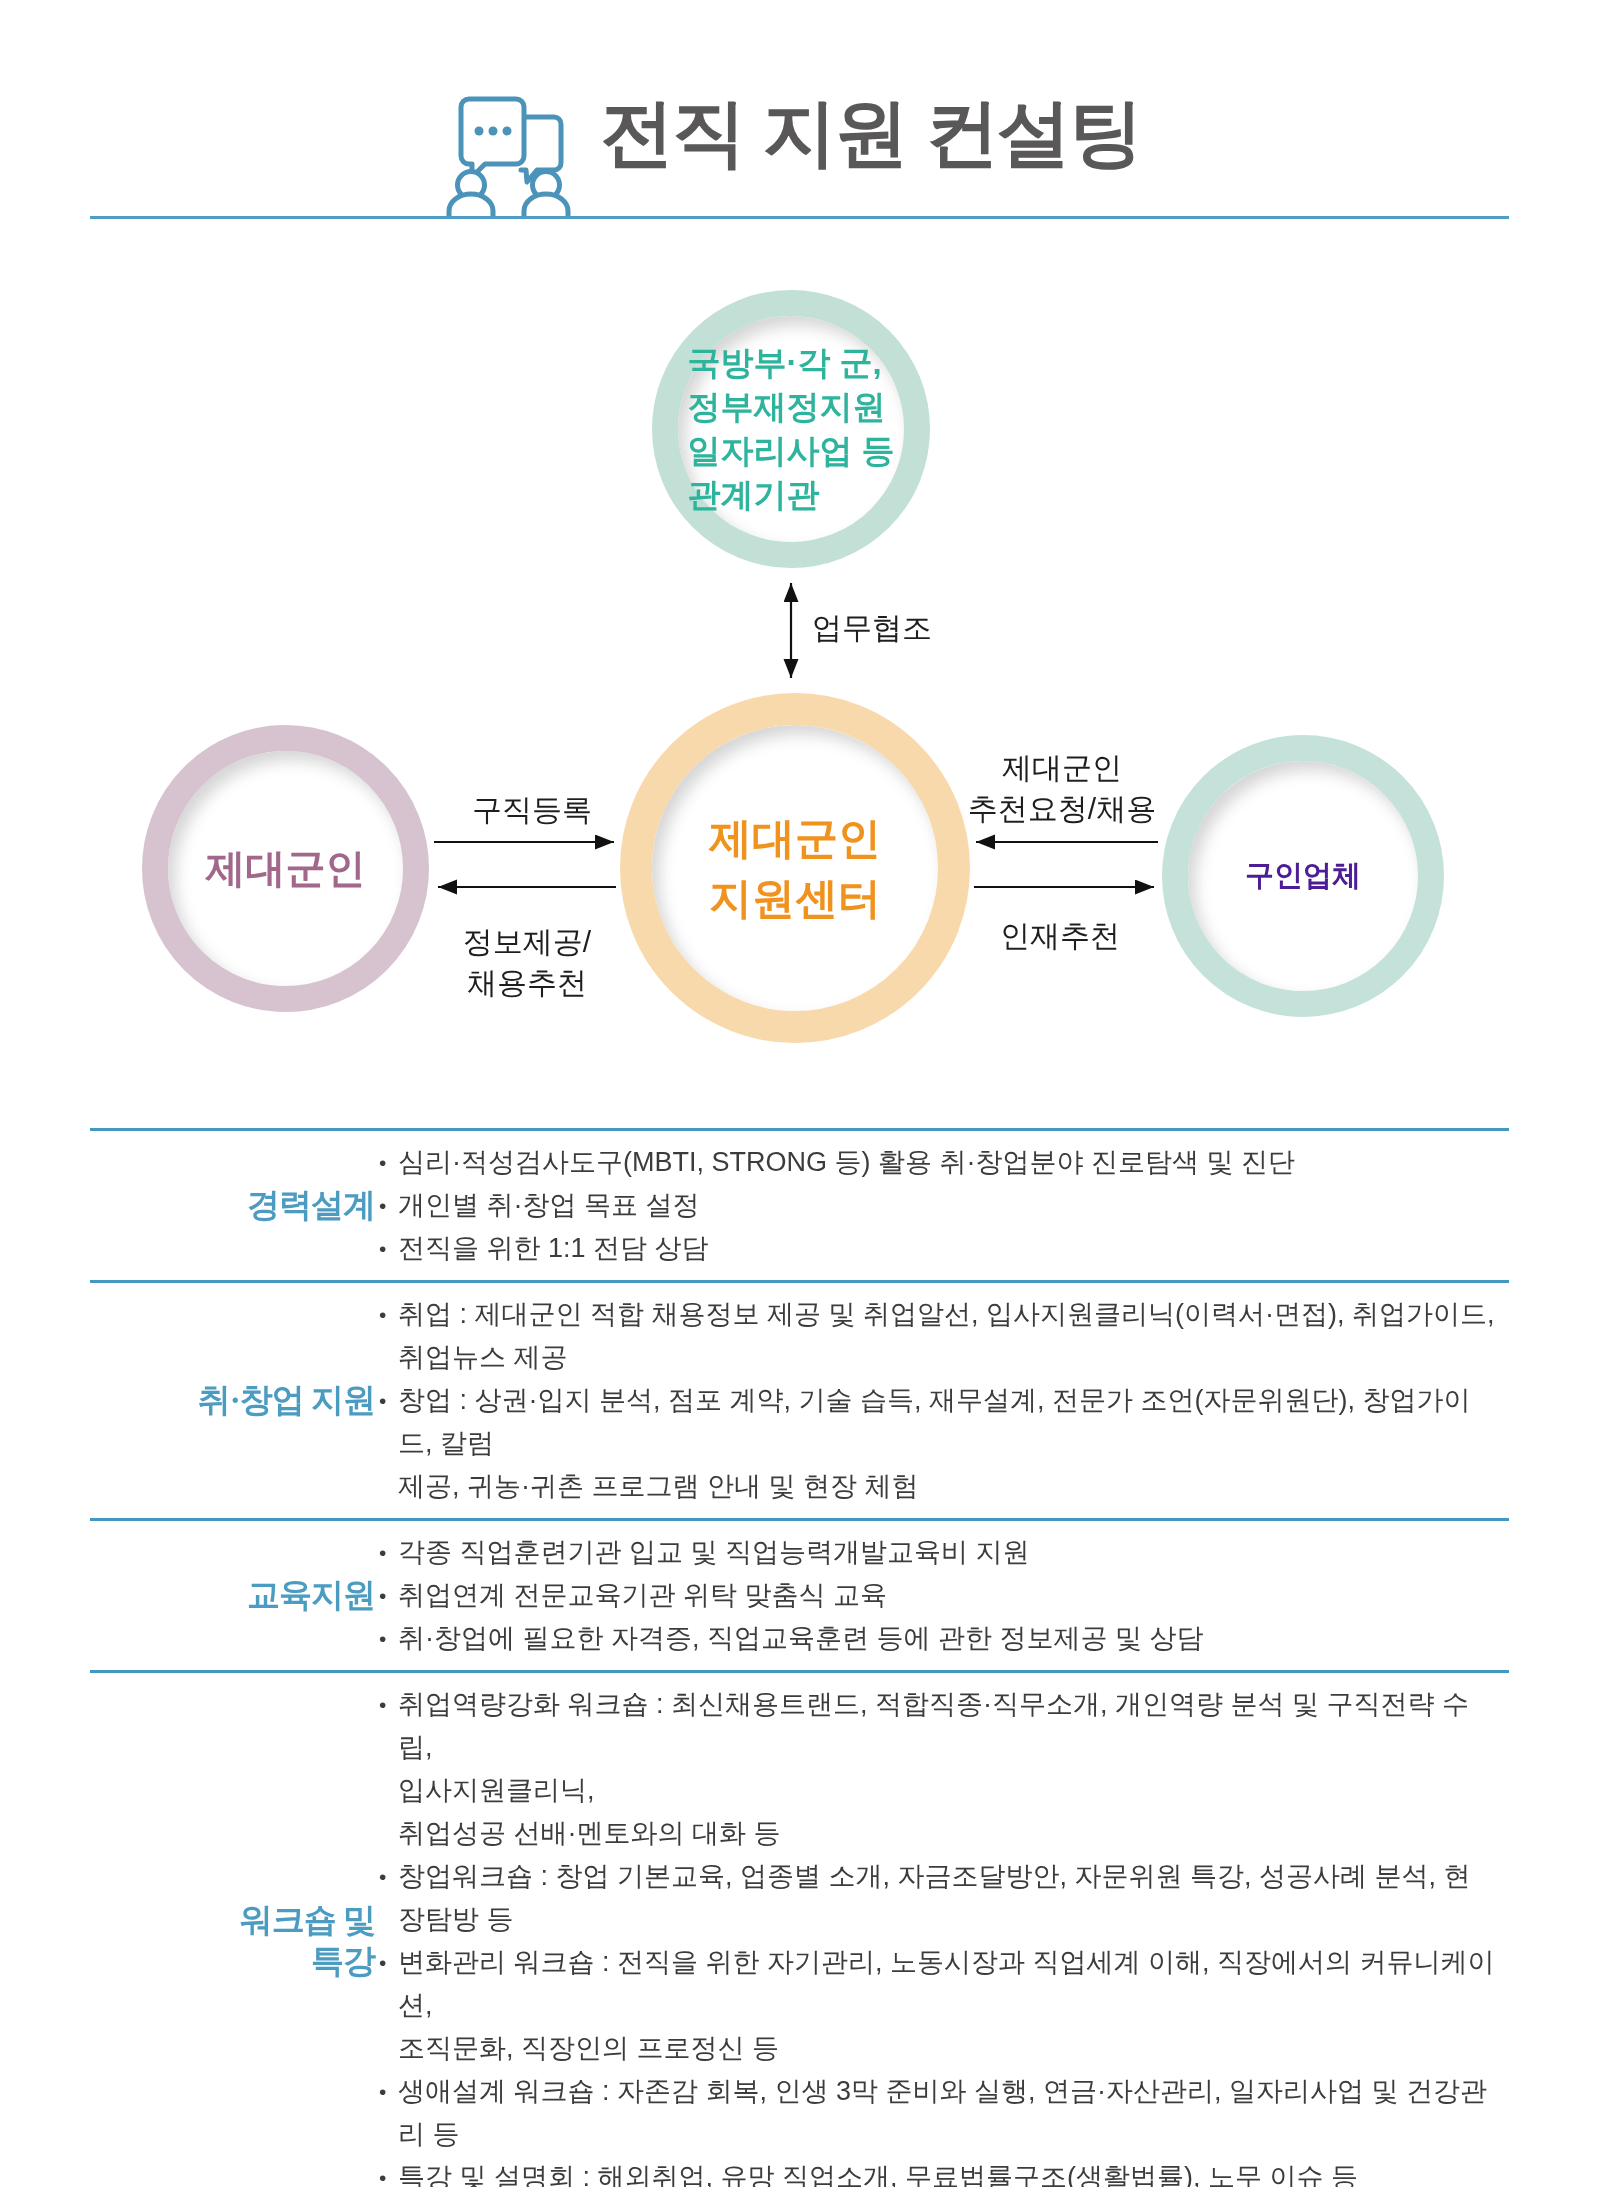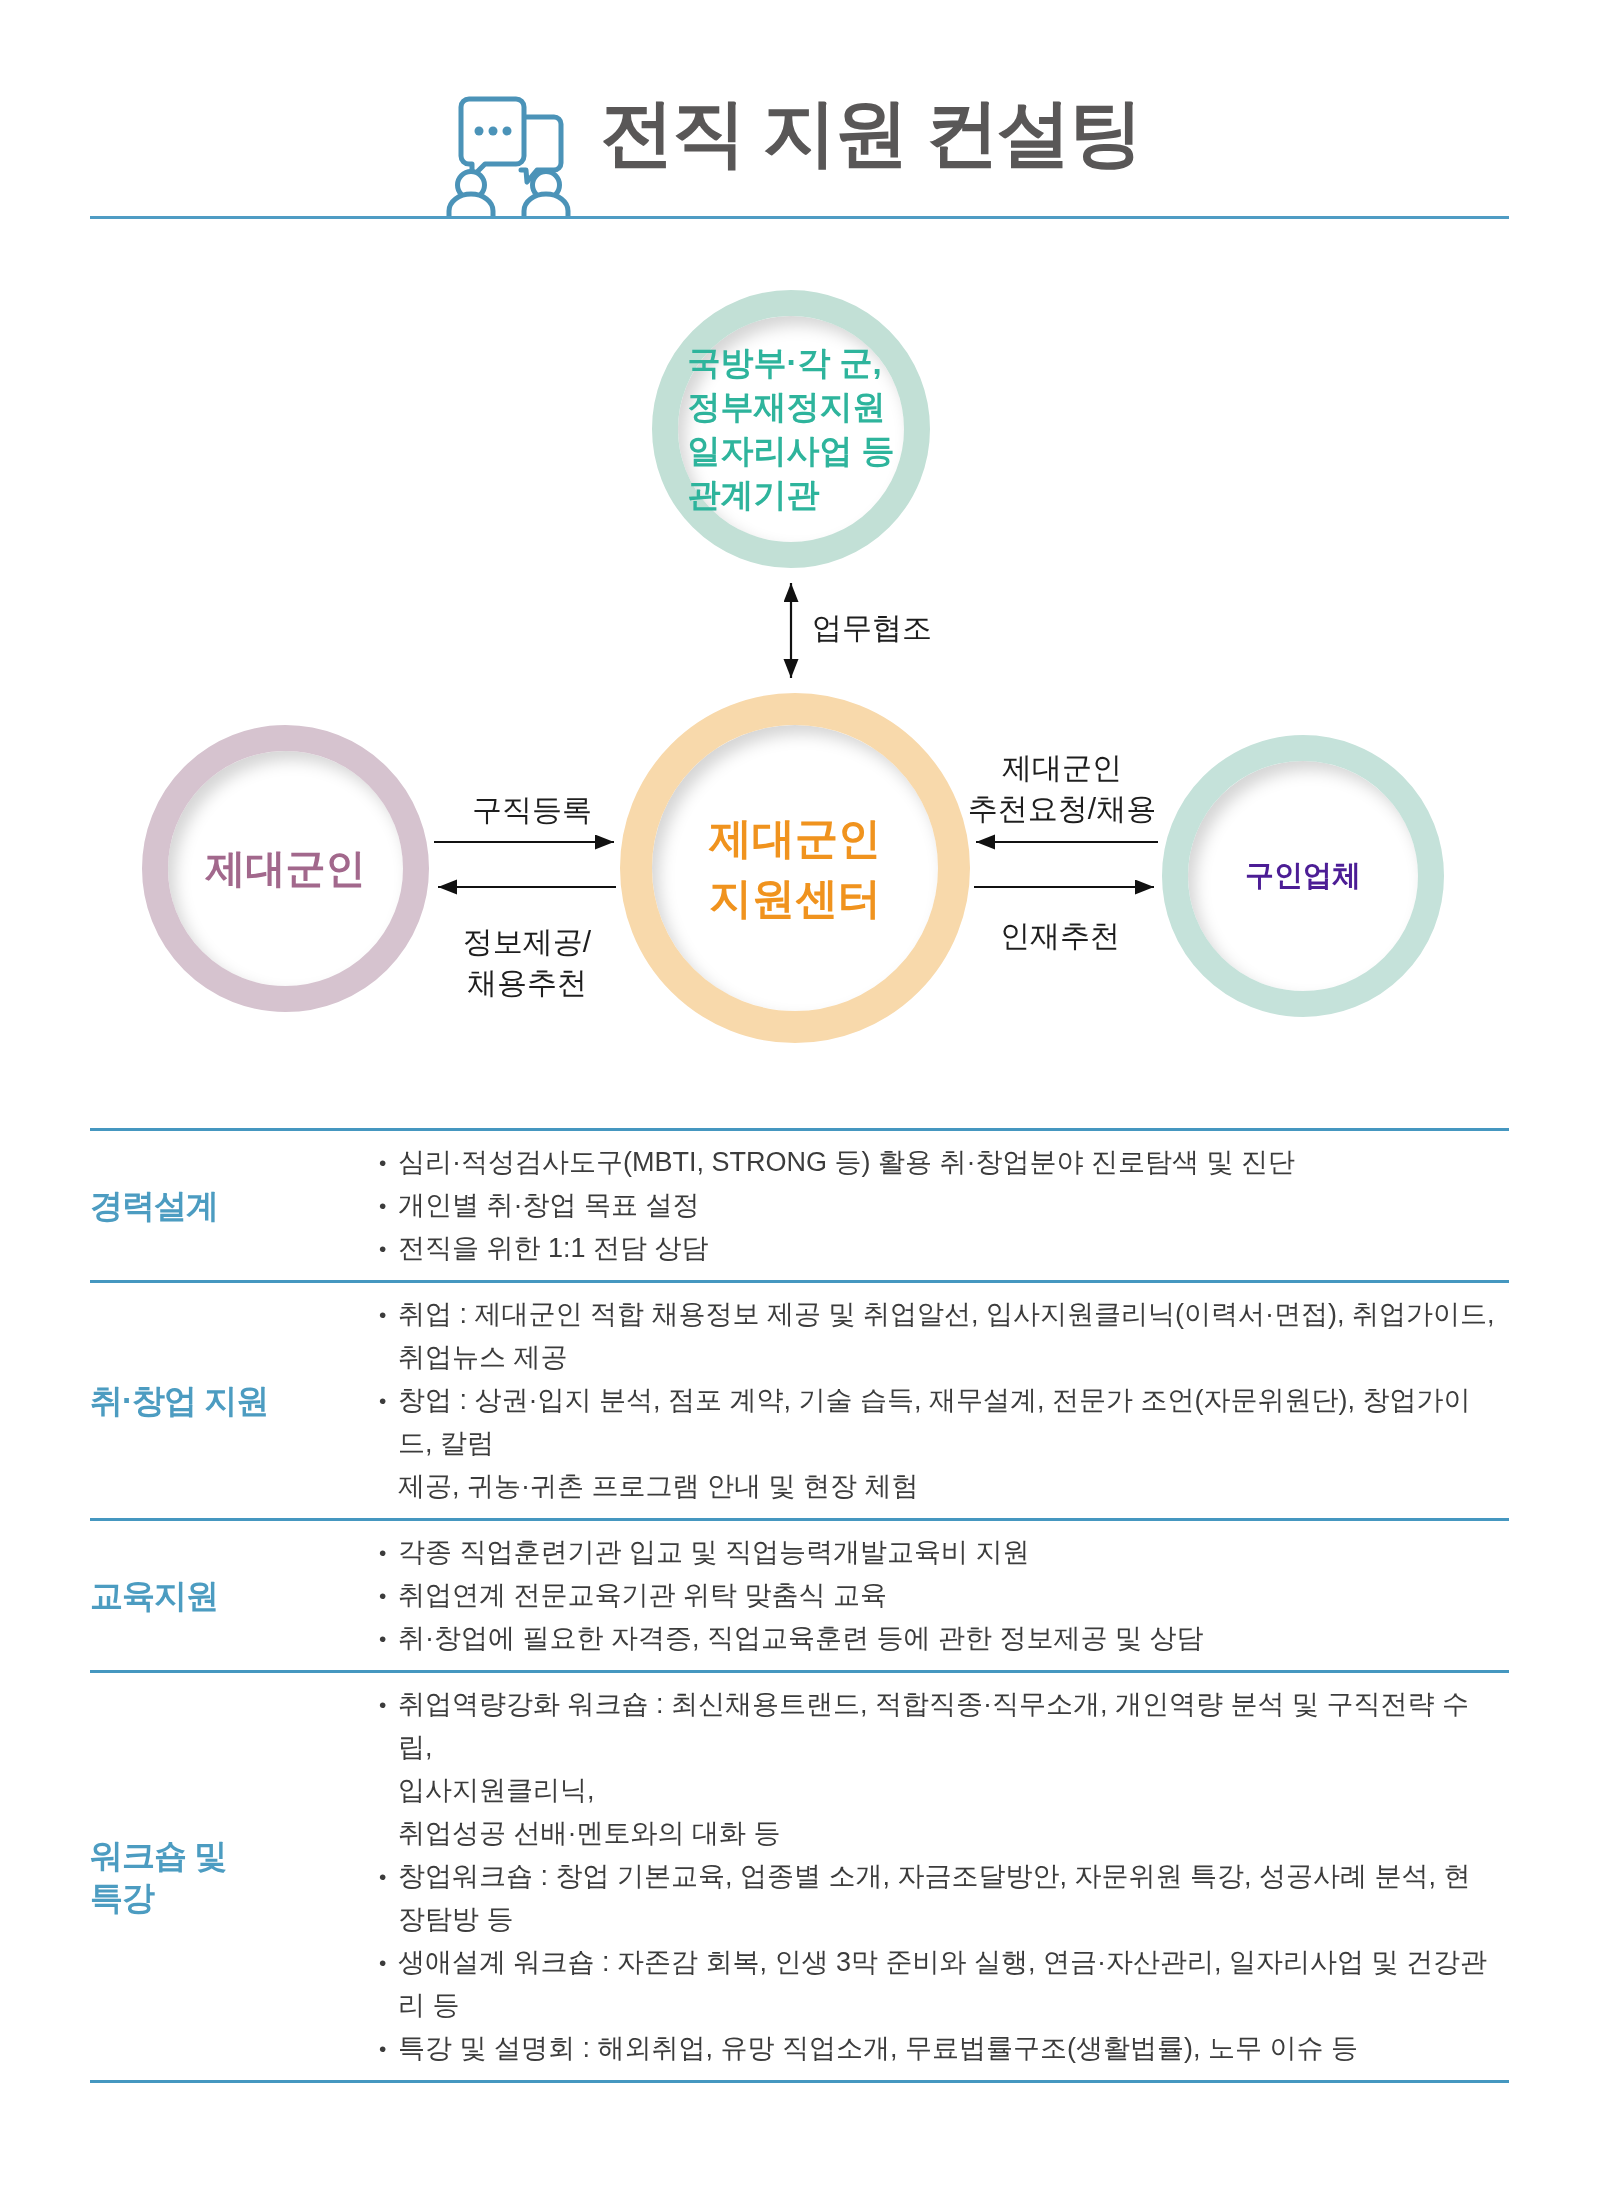--- a/index.html
+++ b/index.html
@@ -56,23 +56,23 @@
   .info-table {
     position:absolute; left:90px; top:1128px; width:1419px;
     border-top:3px solid #4597c0;
   }
   .trow { display:flex; align-items:center; border-bottom:3px solid #4597c0; }
   .trow-1 { min-height:139px; }
   .trow-2 { min-height:182px; }
   .trow-3 { min-height:128px; }
   .trow-4 { min-height:346px; }
   .tlabel {
-    flex:none; width:285px; text-align:left;
+    flex:none; width:285px; text-align:right;
     font-size:33px; font-weight:800; color:#4c9cc1;
-    line-height:1.25; white-space:pre-line; letter-spacing:-1px;
+    line-height:1.25; white-space:pre-line; letter-spacing:-1px;font-family:Liberation Serif, serif;
   }
   .tcontent { flex:1; padding:10px 12px 10px 0; }
   .tcontent ul { list-style:none; }
   .tcontent li {
     position:relative; padding-left:23px;
     font-size:27px; line-height:43px; color:#3c3c3c; white-space:pre-line;
   }
   .tcontent li::before {
     content:"\2022"; position:absolute; left:4px; top:0;
     font-size:21px; line-height:43px; color:#3c3c3c;
@@ -184,20 +184,22 @@
 
     <div class="trow trow-4">
       <div class="tlabel">워크숍 및
 특강</div>
       <div class="tcontent">
         <ul>
           <li>취업역량강화 워크숍 : 최신채용트랜드, 적합직종·직무소개, 개인역량 분석 및 구직전략 수립,
 입사지원클리닉,
 취업성공 선배·멘토와의 대화 등</li>
           <li>창업워크숍 : 창업 기본교육, 업종별 소개, 자금조달방안, 자문위원 특강, 성공사례 분석, 현장탐방 등</li>
+          <li>변화관리 워크숍 : 전직을 위한 자기관리, 노동시장과 직업세계 이해, 직장에서의 커뮤니케이션,
+조직문화, 직장인의 프로정신 등</li>
           <li>생애설계 워크숍 : 자존감 회복, 인생 3막 준비와 실행, 연금·자산관리, 일자리사업 및 건강관리 등</li>
           <li>특강 및 설명회 : 해외취업, 유망 직업소개, 무료법률구조(생활법률), 노무 이슈 등</li>
         </ul>
       </div>
     </div>
 
   </div>
 </div>
 
 </body></html>

